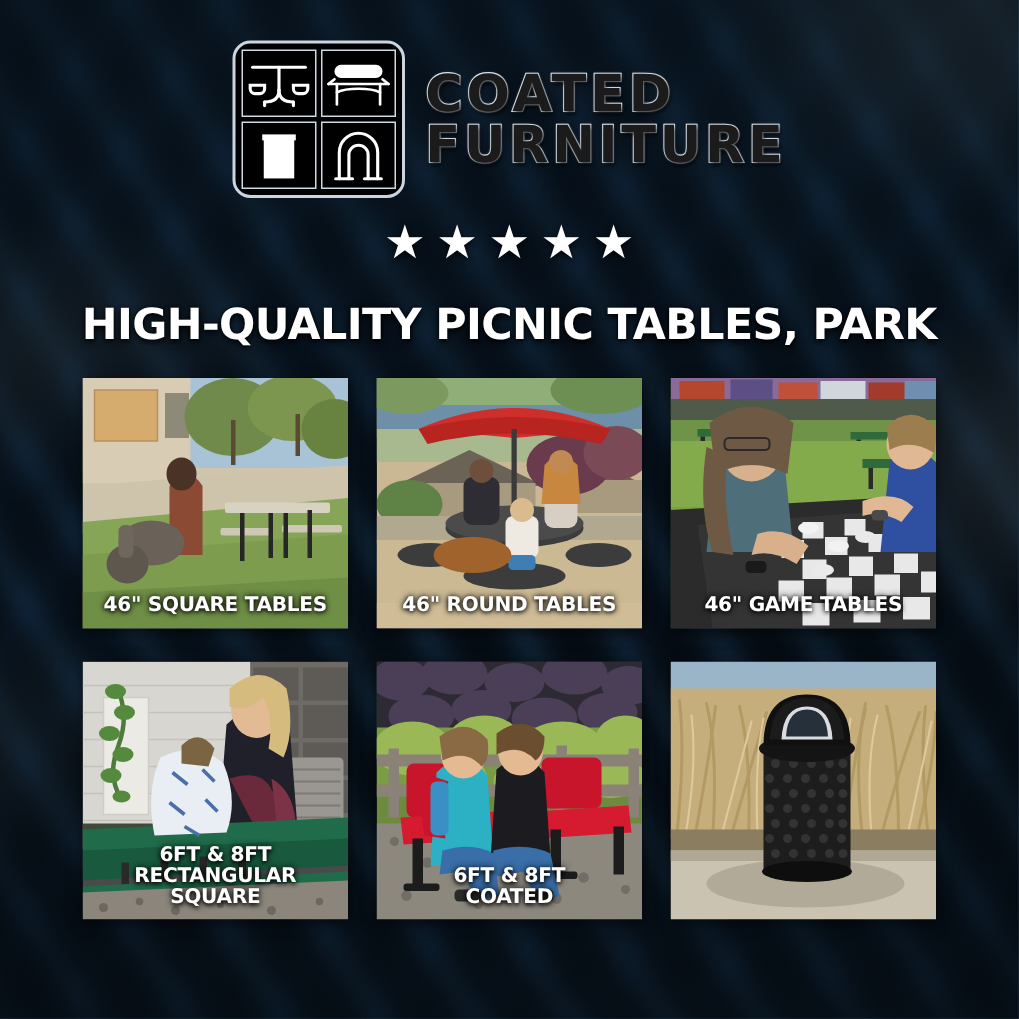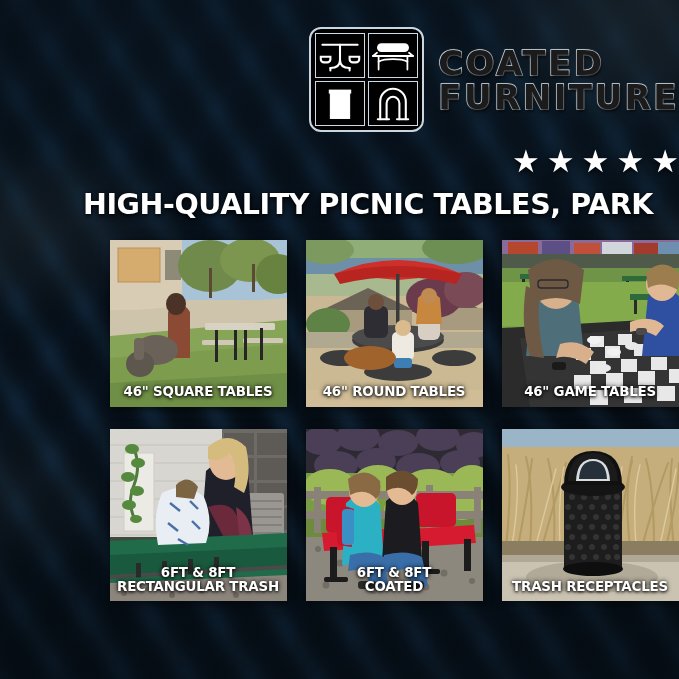--- a/index.html
+++ b/index.html
@@ -98,21 +98,21 @@
     pointer-events: none;
   }
 
   
   #content {
     position: absolute;
     inset: 0;
     z-index: 5;
     display: flex;
     flex-direction: column;
-    align-items: flex-end;
+    align-items: center;
   }
 
   
   .logo-lockup {
     margin-top: 27px;
     display: flex;
     align-items: center;
     gap: 14px;
   }
 
@@ -168,21 +168,21 @@
     line-height: 1;
   }
   .star {
     color: #ffffff;
     font-size: 31px;
     text-shadow: 0 2px 4px rgba(0,0,0,0.85);
   }
 
   
   .headline {
-    margin-top: 12px;
+    margin-top: 24px;
     text-align: center;
     color: #ffffff;
     font-family: "DejaVu Sans", sans-serif;
     font-weight: 700;
     font-size: 28.5px;
     line-height: 1.12;
     letter-spacing: -0.4px;
     text-shadow: 0 2px 5px rgba(0,0,0,0.9), 0 0 2px rgba(0,0,0,0.8);
     padding: 0 26px;
   }
@@ -540,21 +540,21 @@
                 <circle cx="38" cy="160" r="2.5"></circle>
               <circle cx="62" cy="166" r="3"></circle>
                 <circle cx="92" cy="162" r="2.5"></circle>
               <circle cx="126" cy="166" r="3"></circle>
                 <circle cx="158" cy="160" r="2.5"></circle>
             </g>
           </svg>
         </div>
         <div class="tile-caption two-line">
           <span class="cap-line">6FT &amp; 8FT</span>
-          <span class="cap-line">RECTANGULAR TRASH</span>
+          <span class="cap-line">RECTANGULAR SQUARE</span>
         </div>
       </div>
 
       <div class="tile">
         <div class="tile-photo">
           <svg viewBox="0 0 177 172" preserveAspectRatio="none">
             <rect width="177" height="172" fill="#6d8a3f"></rect>
             <rect x="0" y="0" width="177" height="52" fill="#2e2a34"></rect>
             <g fill="#4a3f56">
               <ellipse cx="16" cy="12" rx="20" ry="14"></ellipse>
@@ -703,20 +703,19 @@
             </g>
             <ellipse cx="91" cy="58" rx="32" ry="9" fill="#141414"></ellipse>
             <path d="M62 56 q0 -34 29 -34 q29 0 29 34 Z" fill="#101010"></path>
             <path d="M66 52 q2 -28 25 -28 q23 0 25 28 Z" fill="#1b1b1b"></path>
             <path d="M74 52 q1 -22 17 -22 q16 0 17 22 Z" fill="#d9dde0"></path>
             <path d="M77 50 q1 -18 14 -18 q13 0 14 18 Z" fill="#25303a"></path>
             <ellipse cx="91" cy="140" rx="30" ry="7" fill="#0e0e0e"></ellipse>
           </svg>
         </div>
         <div class="tile-caption two-line">
-          <span class="cap-line">TRASH RECEPTACLES</span>
         </div>
       </div>
 
     </div>
 
   </div>
 </div>
 
 </body></html>

